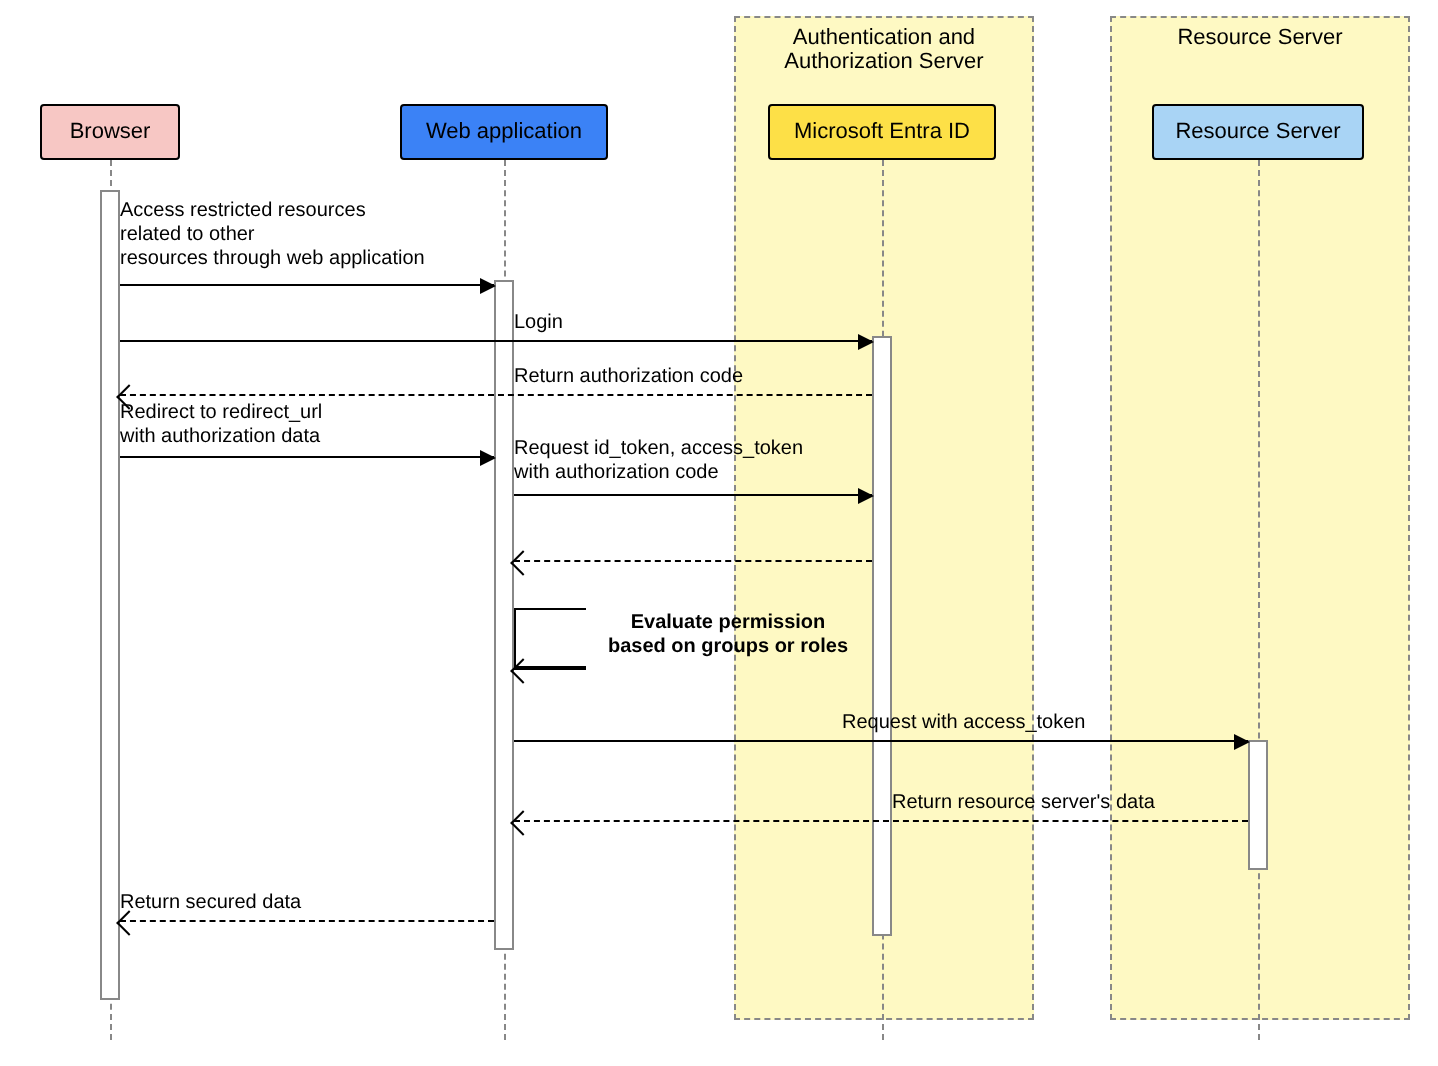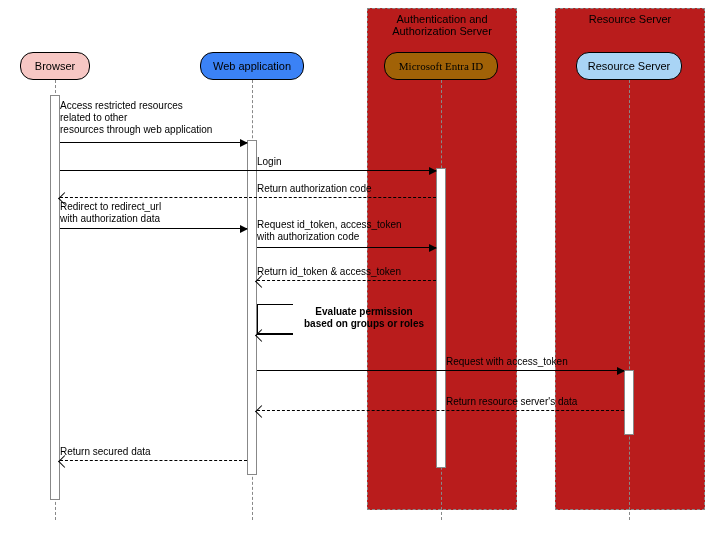--- a/index.html
+++ b/index.html
@@ -12,35 +12,35 @@
   }
   .canvas {
     position: relative;
     width: 719px;
     height: 533px;
   }
   
   .container-box {
     position: absolute;
     border: 1px dashed #888;
-    background: #b91c1c;
+    background: #fef9c3;
   }
   .container-title {
     position: absolute;
     top: 4px;
     width: 100%;
     text-align: center;
     font-size: 11px;
   }
   
   .participant {
     position: absolute;
     height: 28px;
     border: 1px solid #000;
-    border-radius: 13px;
+    border-radius: 2px;
     display: flex;
     align-items: center;
     justify-content: center;
     font-size: 11px;
     box-sizing: border-box;
     padding: 0 6px;
     text-align: center;
   }
   
   .lifeline {
@@ -128,21 +128,21 @@
   <div class="container-box" style="left:555px; top:8px; width:148px; height:500px;">
     <div class="container-title">Resource Server</div>
   </div>
 
   <div class="participant" style="left:20px; top:52px; width:70px; background:#F7C7C4;">
     <span>Browser</span>
   </div>
   <div class="participant" style="left:200px; top:52px; width:104px; background:#3b82f6;">
     <span>Web application</span>
   </div>
-  <div class="participant" style="left:384px; top:52px; width:114px; background:#a16207;font-family:Liberation Serif, serif;">
+  <div class="participant" style="left:384px; top:52px; width:114px; background:#fde047;">
     <span>Microsoft Entra ID</span>
   </div>
   <div class="participant" style="left:576px; top:52px; width:106px; background:#A9D4F5;">
     <span>Resource Server</span>
   </div>
 
   <div class="lifeline" style="left:55px; top:80px; height:440px;"></div>
   <div class="lifeline" style="left:252px; top:80px; height:440px;"></div>
   <div class="lifeline" style="left:441px; top:80px; height:440px;"></div>
   <div class="lifeline" style="left:629px; top:80px; height:440px;"></div>
@@ -174,33 +174,32 @@
   <div class="arrow solid" style="left:60px; top:228px; width:187px;">
     <div class="arrowhead right-closed" style="right:-1px;"></div>
   </div>
 
   <div class="msg-label" style="left:257px; top:219px; width:179px;">Request id_token, access_token
 with authorization code</div>
   <div class="arrow solid" style="left:257px; top:247px; width:179px;">
     <div class="arrowhead right-closed" style="right:-1px;"></div>
   </div>
 
-  <div class="msg-label" style="left:257px; top:266px; width:179px;">Return id_token &amp; access_token</div>
   <div class="arrow dashed" style="left:257px; top:280px; width:179px;">
     <div class="arrowhead left-open" style="left:0px;"></div>
   </div>
 
   <div class="self-note" style="left:257px; top:304px; width:36px; height:30px; border-right:none;"></div>
   <div class="self-note-label" style="left:294px; top:306px; width:140px;">Evaluate permission
 based on groups or roles</div>
   <div class="arrow solid" style="left:257px; top:334px; width:36px;">
        <div class="arrowhead left-open" style="left:0px;"></div>
   </div>
 
-  <div class="msg-label" style="left:446px; top:356px; width:178px;">Request with access_token</div>
+  <div class="msg-label" style="left:421px; top:356px; width:178px;">Request with access_token</div>
   <div class="arrow solid" style="left:257px; top:370px; width:367px;">
     <div class="arrowhead right-closed" style="right:-1px;"></div>
   </div>
 
   <div class="msg-label" style="left:446px; top:396px; width:178px;">Return resource server's data</div>
   <div class="arrow dashed" style="left:257px; top:410px; width:367px;">
     <div class="arrowhead left-open" style="left:0px;"></div>
   </div>
 
   <div class="msg-label" style="left:60px; top:446px; width:187px;">Return secured data</div>

